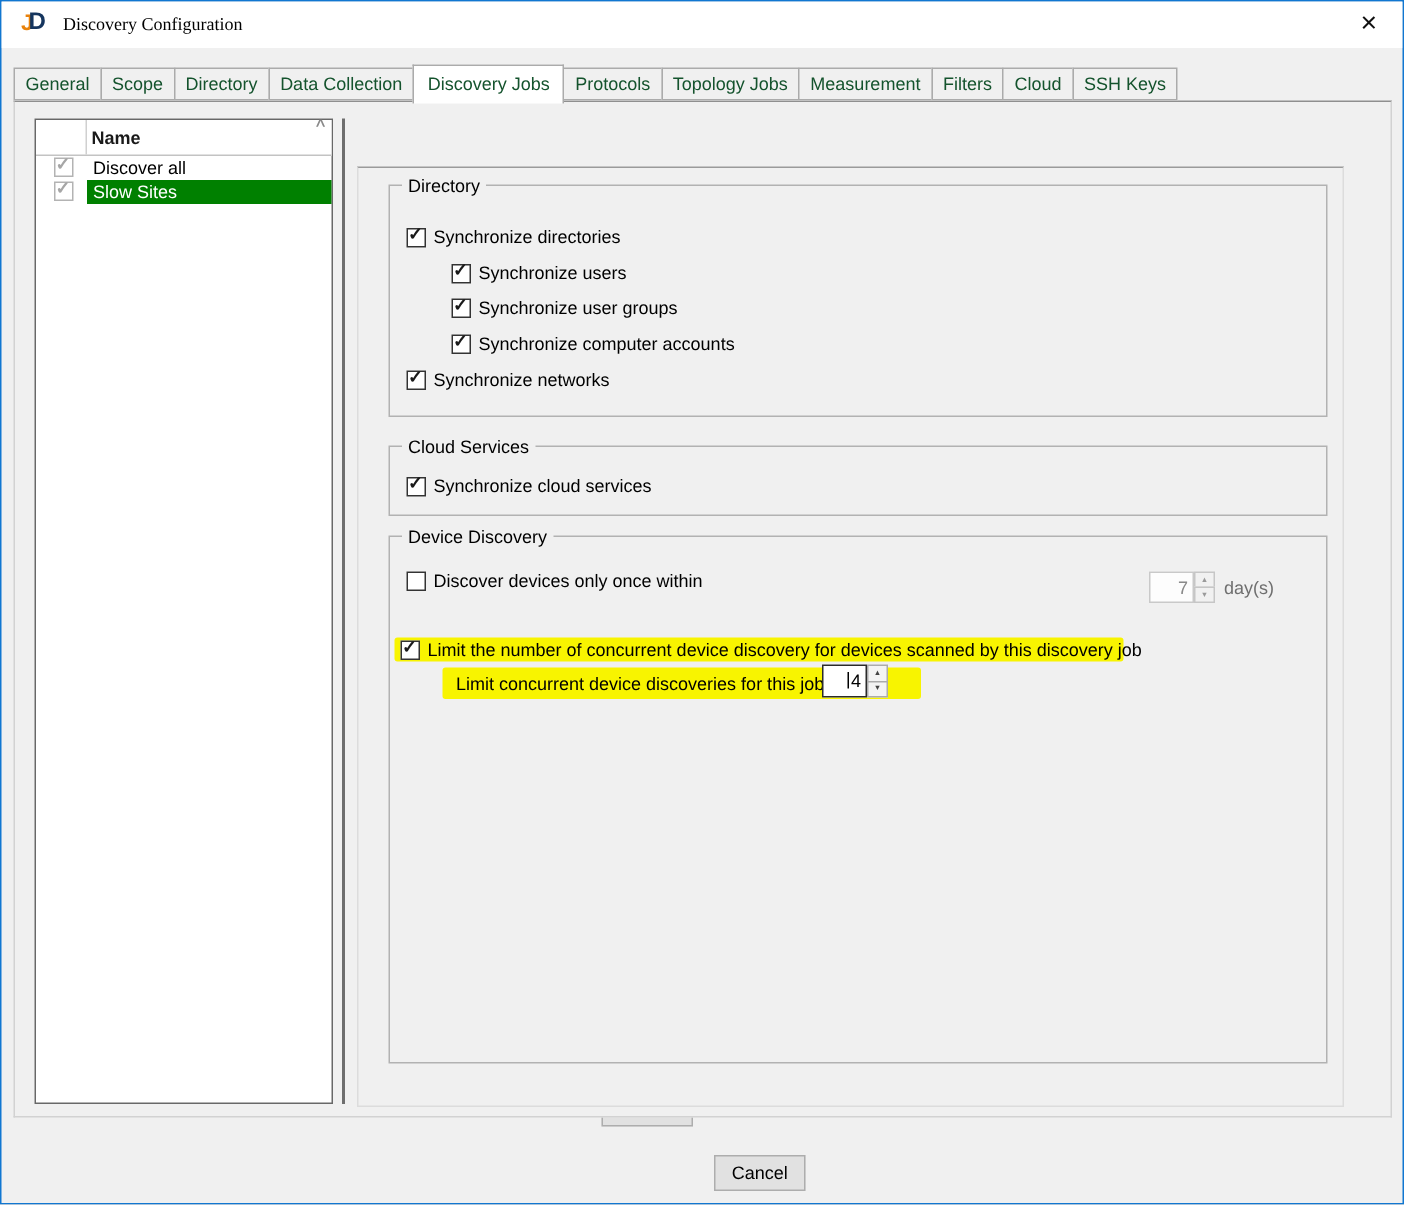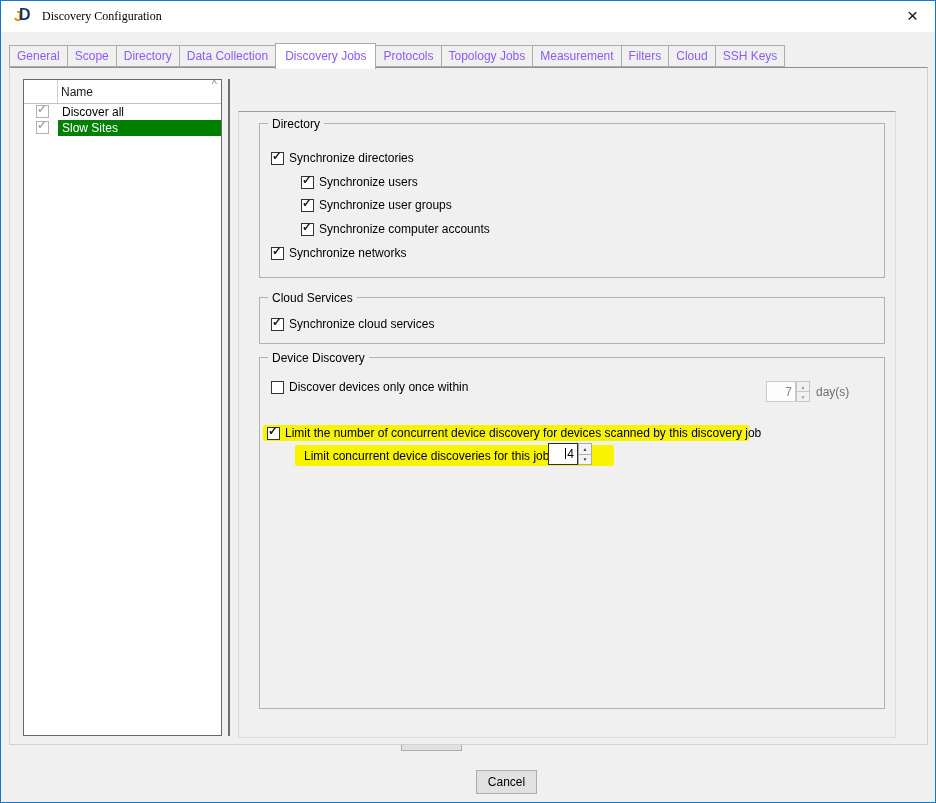--- a/index.html
+++ b/index.html
@@ -7,30 +7,30 @@
   .window{position:relative;width:936px;height:803px;background:#f0f0f0;border:1px solid #1177d1;overflow:hidden;}
   
   .titlebar{position:absolute;left:0;top:0;right:0;height:31px;background:#ffffff;}
   .app-logo{position:absolute;left:13px;top:6px;width:22px;height:19px;}
   .logo-j{position:absolute;left:0;top:1px;color:#e8820c;font-weight:700;font-size:15px;line-height:15px;}
   .logo-d{position:absolute;left:5px;top:0;color:#15355e;font-weight:700;font-size:16px;line-height:16px;}
   .title-text{position:absolute;left:41px;top:8px;font-size:12px;color:#000;font-family:Liberation Serif, serif;}
   .close-btn{position:absolute;right:0;top:0;width:45px;height:30px;display:flex;align-items:center;justify-content:center;font-size:19px;font-weight:300;color:#111;cursor:default;}
   
   .tabstrip{position:absolute;display:flex;align-items:flex-end;z-index:6;}
-  .tab{height:22px;line-height:20px;padding:0 7px;font-size:12px;color:#8b5cf6;background:#f0f0f0;border:1px solid #ababab;margin-right:-1px;white-space:nowrap;}
+  .tab{height:22px;line-height:20px;padding:0 7px;font-size:12px;color:#14532d;background:#f0f0f0;border:1px solid #ababab;margin-right:-1px;white-space:nowrap;}
   .tab.active{height:26px;line-height:24px;padding:0 9px;background:#ffffff;border-bottom:none;margin-bottom:-2px;z-index:7;position:relative;}
   .main-tabstrip{left:8px;top:40px;height:26px;}
   .sub-tabstrip{left:237px;top:85px;height:26px;}
   
   .main-page{position:absolute;left:8px;top:66px;width:919px;height:678px;background:#f0f0f0;border:1px solid #d2d2d2;border-top:1px solid #8f8f8f;z-index:1;}
   .sub-page{position:absolute;left:237px;top:110px;width:658px;height:627px;background:#f0f0f0;border:1px solid #dcdcdc;border-top:1px solid #9a9a9a;z-index:2;}
   
   .job-list{position:absolute;left:22px;top:78px;width:199px;height:657px;background:#fff;border:1px solid #686868;z-index:3;}
-  .list-header{position:relative;height:24px;border-bottom:1px solid #c3c3c3;background:#fff;}
+  .list-header{position:relative;height:24px;border-bottom:1px solid #c3c3c3;background:#fff;font-weight:bold;}
   .list-header .hdr-label{position:absolute;left:37px;top:5px;font-size:12px;color:#1a1a1a;}
   .list-header .hdr-divider{position:absolute;left:33px;top:0;width:1px;height:23px;background:#d0d0d0;}
   .sort-caret{position:absolute;right:4px;top:-2px;font-size:11px;color:#8a8a8a;}
   .lrow{position:relative;height:16px;}
   .lrow .sel-bg{position:absolute;left:34px;right:0;top:0;bottom:0;background:#008000;}
   .lrow .row-label{position:absolute;left:38px;top:1px;font-size:12px;color:#000;z-index:2;white-space:nowrap;}
   .lrow.selected .row-label{color:#fff;}
   .lrow .cb{position:absolute;left:12px;top:1px;}
   .splitter{position:absolute;left:227px;top:78px;width:2px;height:657px;background:#6e6e6e;z-index:3;}
   

